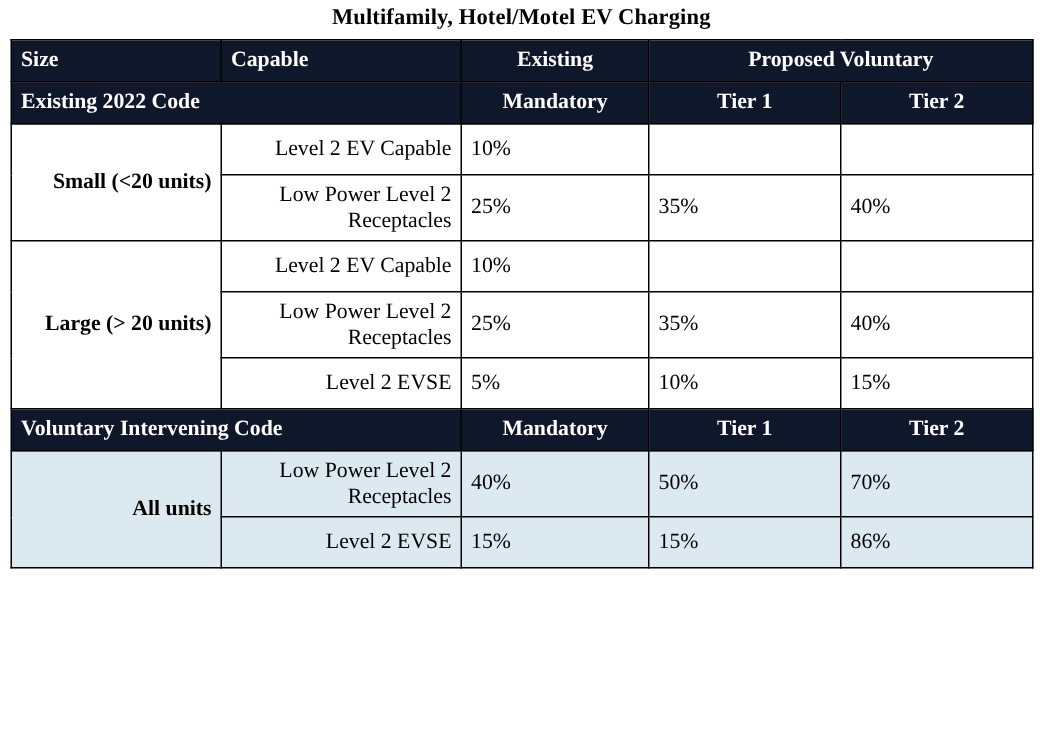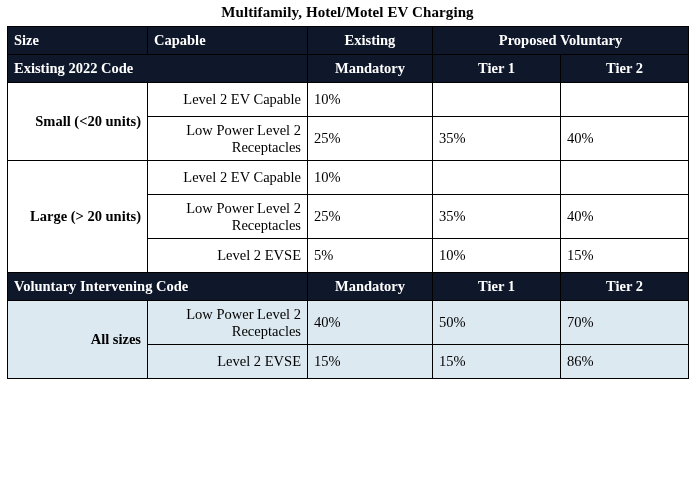--- a/index.html
+++ b/index.html
@@ -149,21 +149,21 @@
       </tr>
 
       <tr class="subhdr hdr-row">
         <td class="left" colspan="2">Voluntary Intervening Code</td>
         <td class="center">Mandatory</td>
         <td class="center">Tier 1</td>
         <td class="center">Tier 2</td>
       </tr>
 
       <tr class="shaded row-two">
-        <td class="size-cell" rowspan="2">All sizes</td>
+        <td class="size-cell" rowspan="2">All units</td>
         <td class="measure-cell">Low Power Level 2 Receptacles</td>
         <td class="val-cell">40%</td>
         <td class="val-cell">50%</td>
         <td class="val-cell">70%</td>
       </tr>
       <tr class="shaded row-tall">
         <td class="measure-cell">Level 2 EVSE</td>
         <td class="val-cell">15%</td>
         <td class="val-cell">15%</td>
         <td class="val-cell">86%</td>

